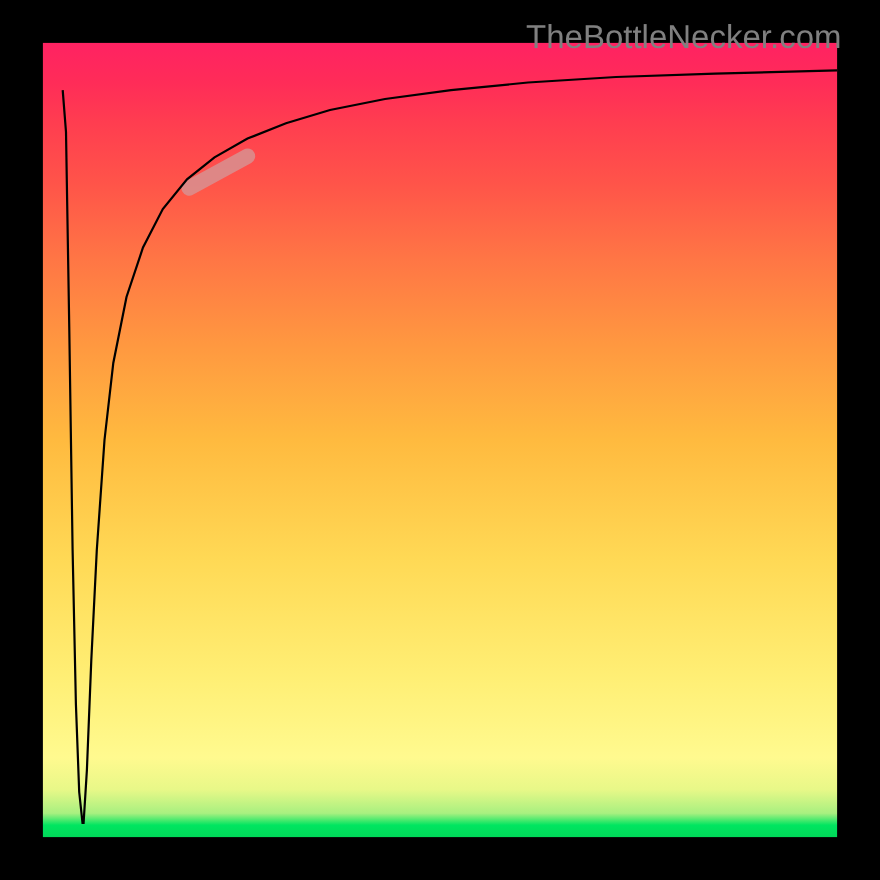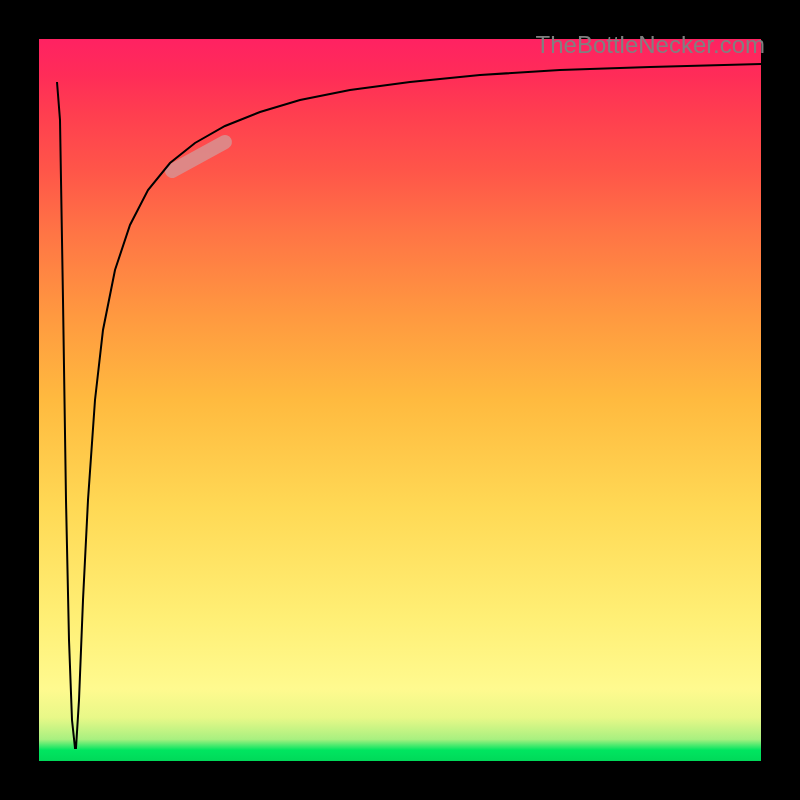--- a/index.html
+++ b/index.html
@@ -41,23 +41,23 @@
         #ff7545 73%,
         #ff5549 82%,
         #ff3d50 90%,
         #ff2c58 95%,
         #ff2262 100%
       );
     }
     
     .watermark {
       position: absolute;
-      top: 31px;
+      top: 18px;
       right: 35px;
-      font-size: 24px;
+      font-size: 30px;
       color: #808080;
       font-weight: normal;
     }
     
     svg {
       position: absolute;
       left: 0;
       top: 0;
       width: 800px;
       height: 800px;

